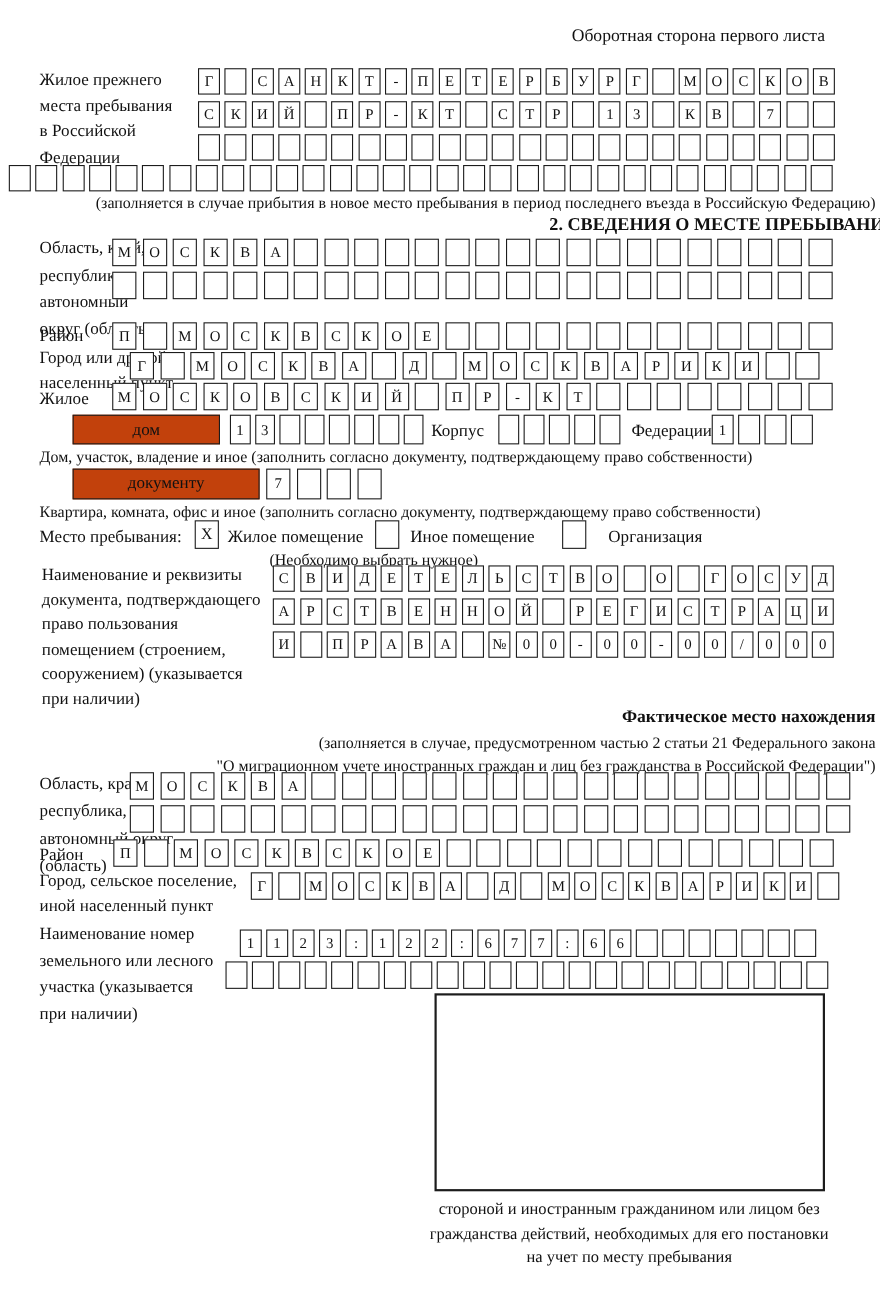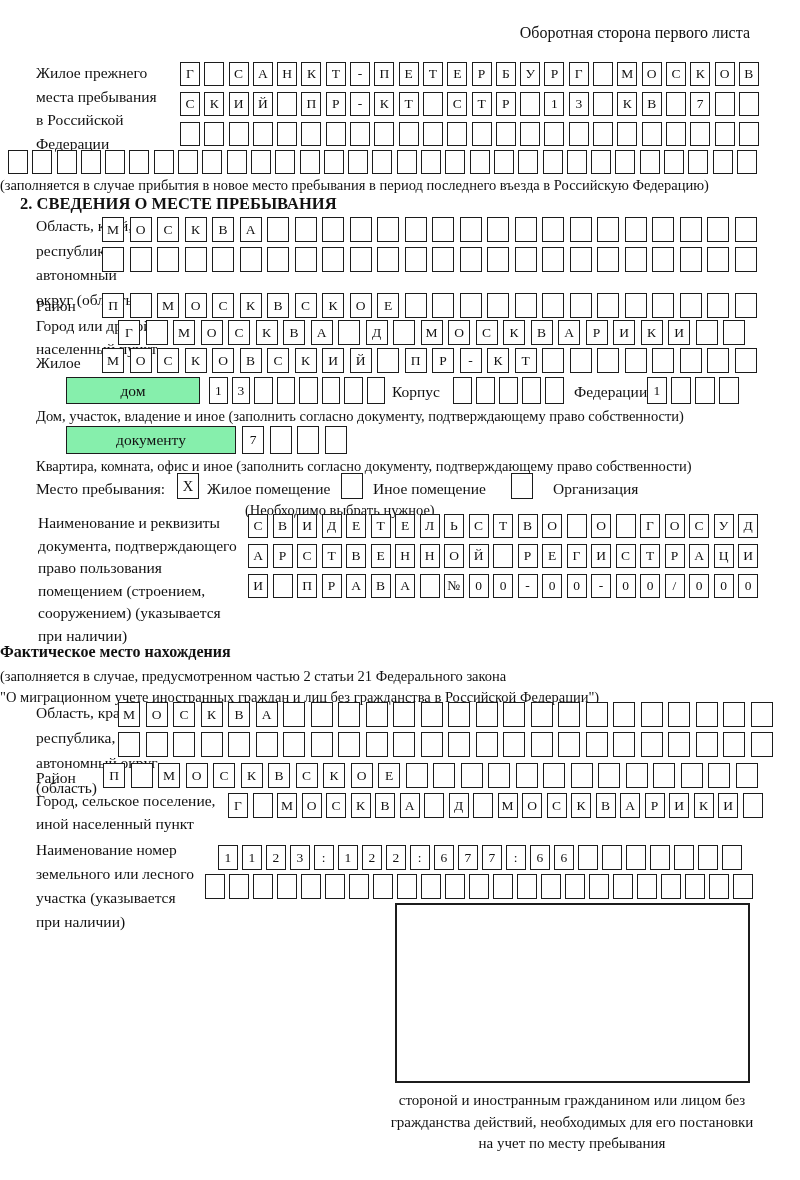--- a/index.html
+++ b/index.html
@@ -5,30 +5,30 @@
   html,body{margin:0;padding:0;background:#e8e8e8;}
   #page{
     position:relative;width:800px;height:1180px;background:#ffffff;
     font-family:"Liberation Serif","DejaVu Serif",serif;color:#111;
     overflow:hidden;margin:0 auto;text-decoration:underline;
   }
   .abs{position:absolute;}
   .lbl{font-size:15.5px;line-height:23.5px;}
   .note{font-size:14.5px;}
   .title{font-weight:bold;font-size:16.5px;}
-  .center{width:796px;left:0;text-align:left;}
+  .center{width:796px;left:0;text-align:right;}
   .cellrow{display:flex;gap:var(--g,4.3px);}
   .cell{
     flex:none;box-sizing:border-box;width:var(--w,20px);height:var(--h,24px);
     border:1.6px solid #1c1c1c;display:flex;align-items:center;justify-content:center;
     font-size:13.5px;background:#fff;
   }
   .fieldbox{
     box-sizing:border-box;border:1.8px solid #1c1c1c;display:flex;
-    align-items:center;justify-content:center;font-size:15.5px;background:#86efac;
+    align-items:center;justify-content:center;font-size:15.5px;background:#c2410c;
   }
   .cbox{
     box-sizing:border-box;border:1.7px solid #1c1c1c;width:22px;height:26px;
     display:flex;align-items:center;justify-content:center;font-size:14.5px;background:#fff;
   }
   .stampbox{box-sizing:border-box;border:2px solid #1c1c1c;background:#fff;}
   .cap{font-size:15px;line-height:21.5px;text-align:center;}
 </style>
 </head>
 <body>

